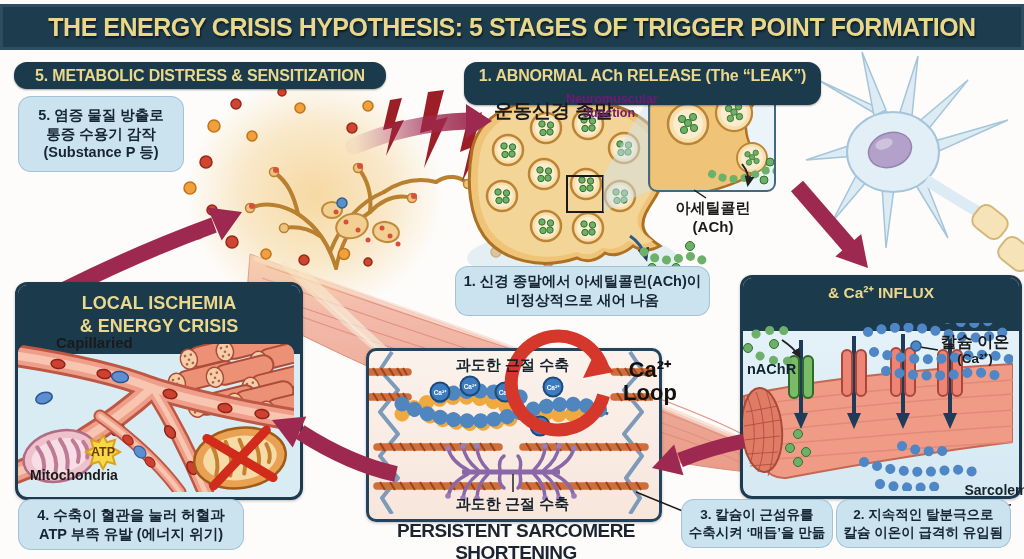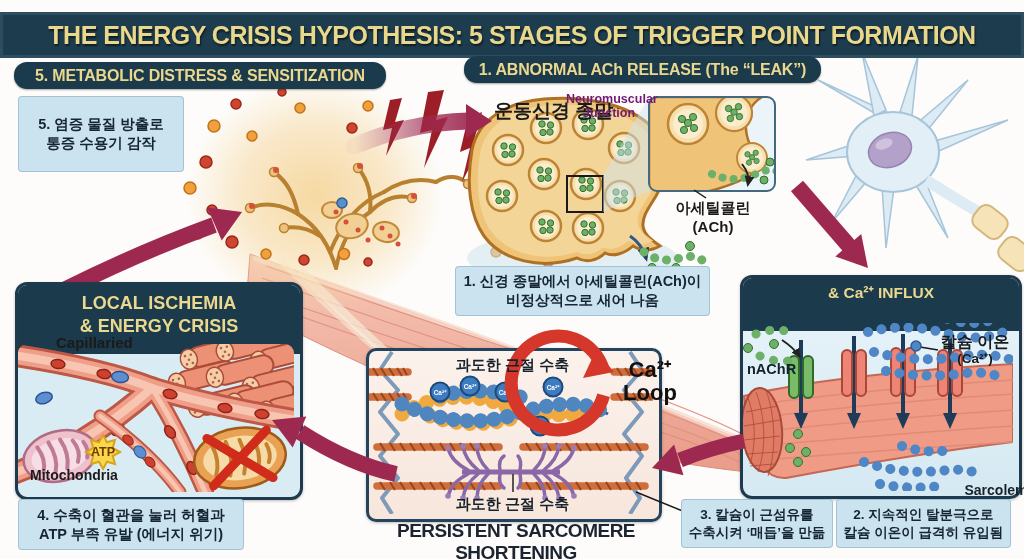--- a/index.html
+++ b/index.html
@@ -1,25 +1,25 @@
 <!DOCTYPE html>
 <html><head>
 <meta charset="utf-8">
 <style>
   html,body{margin:0;padding:0;background:#e8e8e8;}
   .stage{position:relative;width:1024px;height:559px;background:#fdfcfa;overflow:hidden;
          font-family:"Liberation Sans",sans-serif;}
   .abs{position:absolute;}
-  .title-bar{left:0;top:12px;width:1024px;height:46px;background:#1d3d4f;
+  .title-bar{left:0;top:4px;width:1024px;height:46px;background:#1d3d4f;
     box-shadow:inset 0 0 0 3px #2d4e61;display:flex;align-items:center;justify-content:center;
     color:#e9d78c;font-weight:bold;font-size:25px;letter-spacing:-0.5px;
     text-shadow:1px 2px 2px rgba(0,0,0,.55);z-index:4;}
   .hdr-badge{background:#1b3a4c;color:#ead88e;font-weight:bold;text-align:center;
     border-radius:13px;box-shadow:0 1px 2px rgba(0,0,0,.35);z-index:4;letter-spacing:-0.2px;}
-  .cap{background:#cbe2ef;border:1px solid rgba(130,170,195,.55);border-radius:4px;
+  .cap{background:#cbe2ef;border:1px solid rgba(130,170,195,.55);border-radius:13px;
     color:#152532;font-weight:bold;text-align:center;display:flex;flex-direction:column;
     justify-content:center;line-height:1.3;z-index:4;}
   .panel{border:3px solid #1e3a4e;border-radius:12px;overflow:hidden;z-index:2;
     box-shadow:0 1px 3px rgba(0,0,0,.25);}
   .panel-hdr{background:#1b3a4c;color:#ead88e;font-weight:bold;text-align:center;line-height:1.3;}
   .lbl{position:absolute;color:#1a1a1a;z-index:4;}
   svg.layer{position:absolute;left:0;top:0;}
   .gd{fill:#6db069;stroke:#35702c;stroke-width:1;}
 </style>
 </head>
@@ -224,21 +224,21 @@
     </g>
   </svg>
 
   <div class="abs title-bar">
     <span>THE ENERGY CRISIS HYPOTHESIS: 5 STAGES OF TRIGGER POINT FORMATION</span>
   </div>
 
   <div class="abs hdr-badge" style="left:14px;top:62px;width:372px;height:27px;line-height:27px;font-size:16px;">
     <span>5. METABOLIC DISTRESS &amp; SENSITIZATION</span>
   </div>
-  <div class="abs hdr-badge" style="left:464px;top:56px;width:357px;height:27px;line-height:27px;font-size:16px;">
+  <div class="abs hdr-badge" style="left:464px;top:62px;width:357px;height:43px;line-height:27px;font-size:16px;">
     <span>1. ABNORMAL ACh RELEASE (The “LEAK”)</span>
   </div>
 
   <div class="abs panel" style="left:15px;top:282px;width:282px;height:212px;background:#d9ecf4;">
     <div class="panel-hdr" style="height:62px;font-size:18px;padding-top:7px;">
       <div>LOCAL ISCHEMIA</div>
       <div>&amp; ENERGY CRISIS</div>
     </div>
   </div>
 
@@ -517,20 +517,21 @@
       <path d="M396,474 Q350,464 300,432" stroke="#9e2950" stroke-width="16" fill="none"></path>
       <polygon points="306.3,416.4 292.7,447.6 272,420" fill="#9e2950"></polygon>
       <path d="M636,492 L690,514" stroke="#1a1a1a" stroke-width="1.5"></path>
       <path d="M706,198 L694,190" stroke="#1a1a1a" stroke-width="1.5"></path>
     </g>
   </svg>
 
   <div class="abs cap" style="left:18px;top:96px;width:164px;height:74px;font-size:14.5px;">
     <div>5. 염증 물질 방출로</div>
     <div>통증 수용기 감작</div>
+    <div>(Substance P 등)</div>
   </div>
 
 
   <div class="lbl" style="left:494px;top:98px;font-weight:bold;font-size:19px;">운동신경 종말</div>
   <div class="lbl" style="left:566px;top:93px;width:86px;text-align:center;font-size:12.5px;font-weight:600;color:#701a75;line-height:1.1;">
     <div>Neuromuscular</div>
     <div>Junction</div>
   </div>
   <div class="lbl" style="left:668px;top:199px;width:90px;text-align:center;font-weight:bold;font-size:15px;line-height:1.25;">
     <div>아세틸콜린</div>

